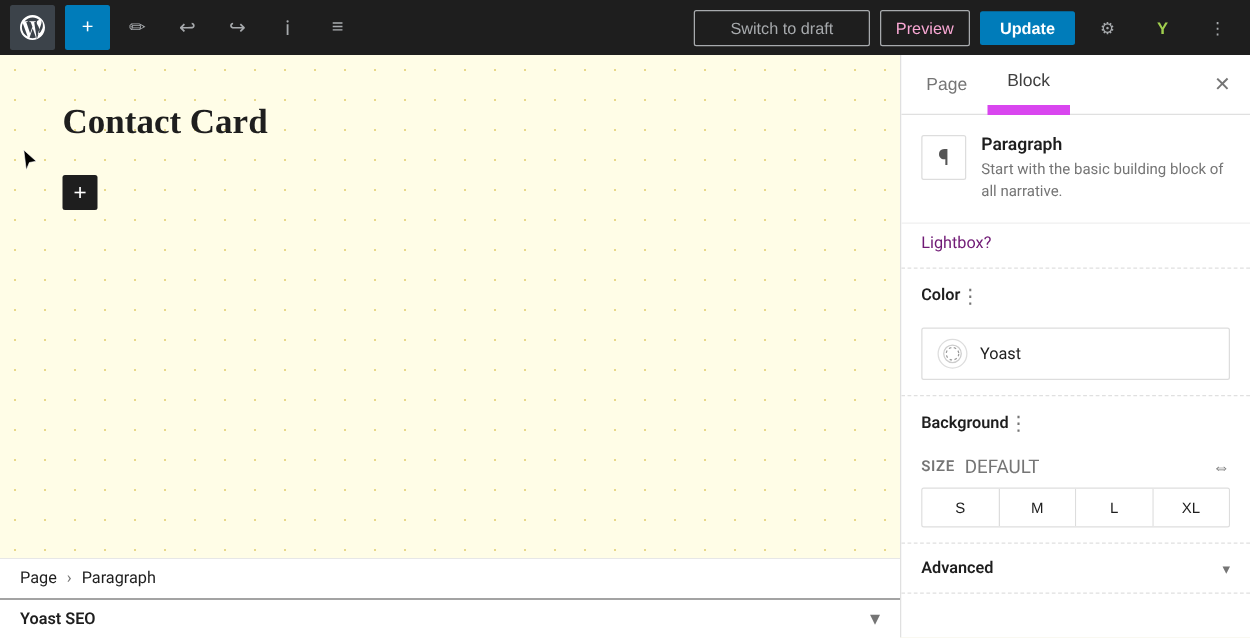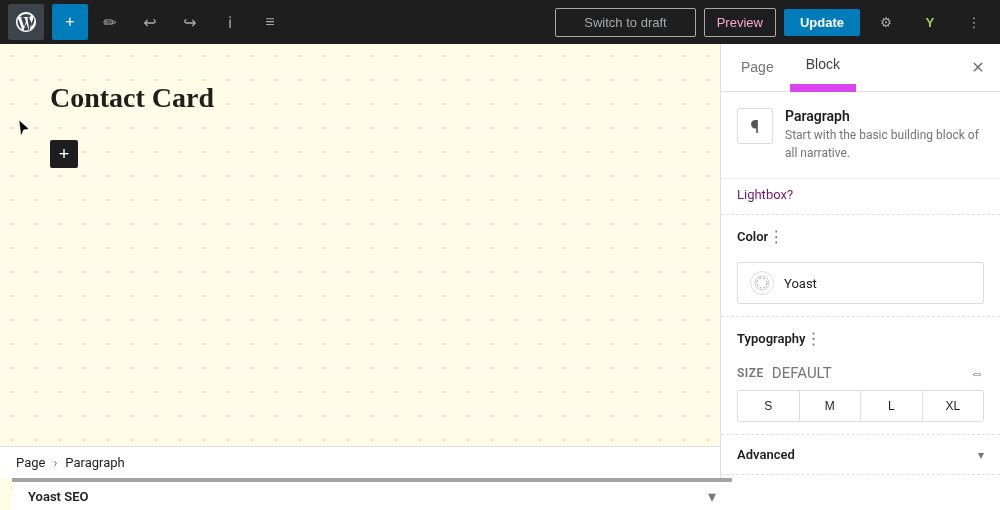--- a/index.html
+++ b/index.html
@@ -184,22 +184,22 @@
 
     
     .cursor {
       position: absolute; top: 75px; left: 18px;
       width: 12px; height: 18px;
       pointer-events: none;
     }
 
     
     .yoast-bar {
-      position: fixed; bottom: 0; left: 12px; width: calc(100% - 280px);
-      background: white; border-top: 4px solid #a3a3a3; z-index: 60;
+      position: fixed; bottom: 0; left: 0; width: calc(100% - 280px);
+      background: white; border-top: 2px solid #a3a3a3; z-index: 60;
       height: 32px; display: flex; align-items: center; padding: 0 16px;
     }
     .yoast-label { font-size: 13px; font-weight: 600; color: #1e1e1e; }
     .yoast-toggle { margin-left: auto; background: none; border: none; cursor: pointer; color: #757575; font-size: 16px; }
   </style>
 </head>
 <body>
 
 <div class="toolbar">
   <div class="wp-logo">
@@ -279,21 +279,21 @@
               <circle cx="8" cy="8" r="5" fill="none" stroke="#999" stroke-width="1" stroke-dasharray="2 2"></circle>
             </svg>
           </div>
           <span class="color-option-label">Yoast</span>
         </div>
       </div>
     </div>
 
     <div class="panel-section">
       <div class="panel-section-header">
-        <span class="panel-section-title">Typography</span>
+        <span class="panel-section-title">Background</span>
         <span class="panel-dots">⋮</span>
       </div>
       <div class="typography-content">
         <div class="size-row">
           <span class="size-label">SIZE</span>
           <span class="size-default-label">DEFAULT</span>
           <span class="size-slider-icon">⇔</span>
         </div>
         <div class="size-buttons">
           <button class="size-btn">S</button>

